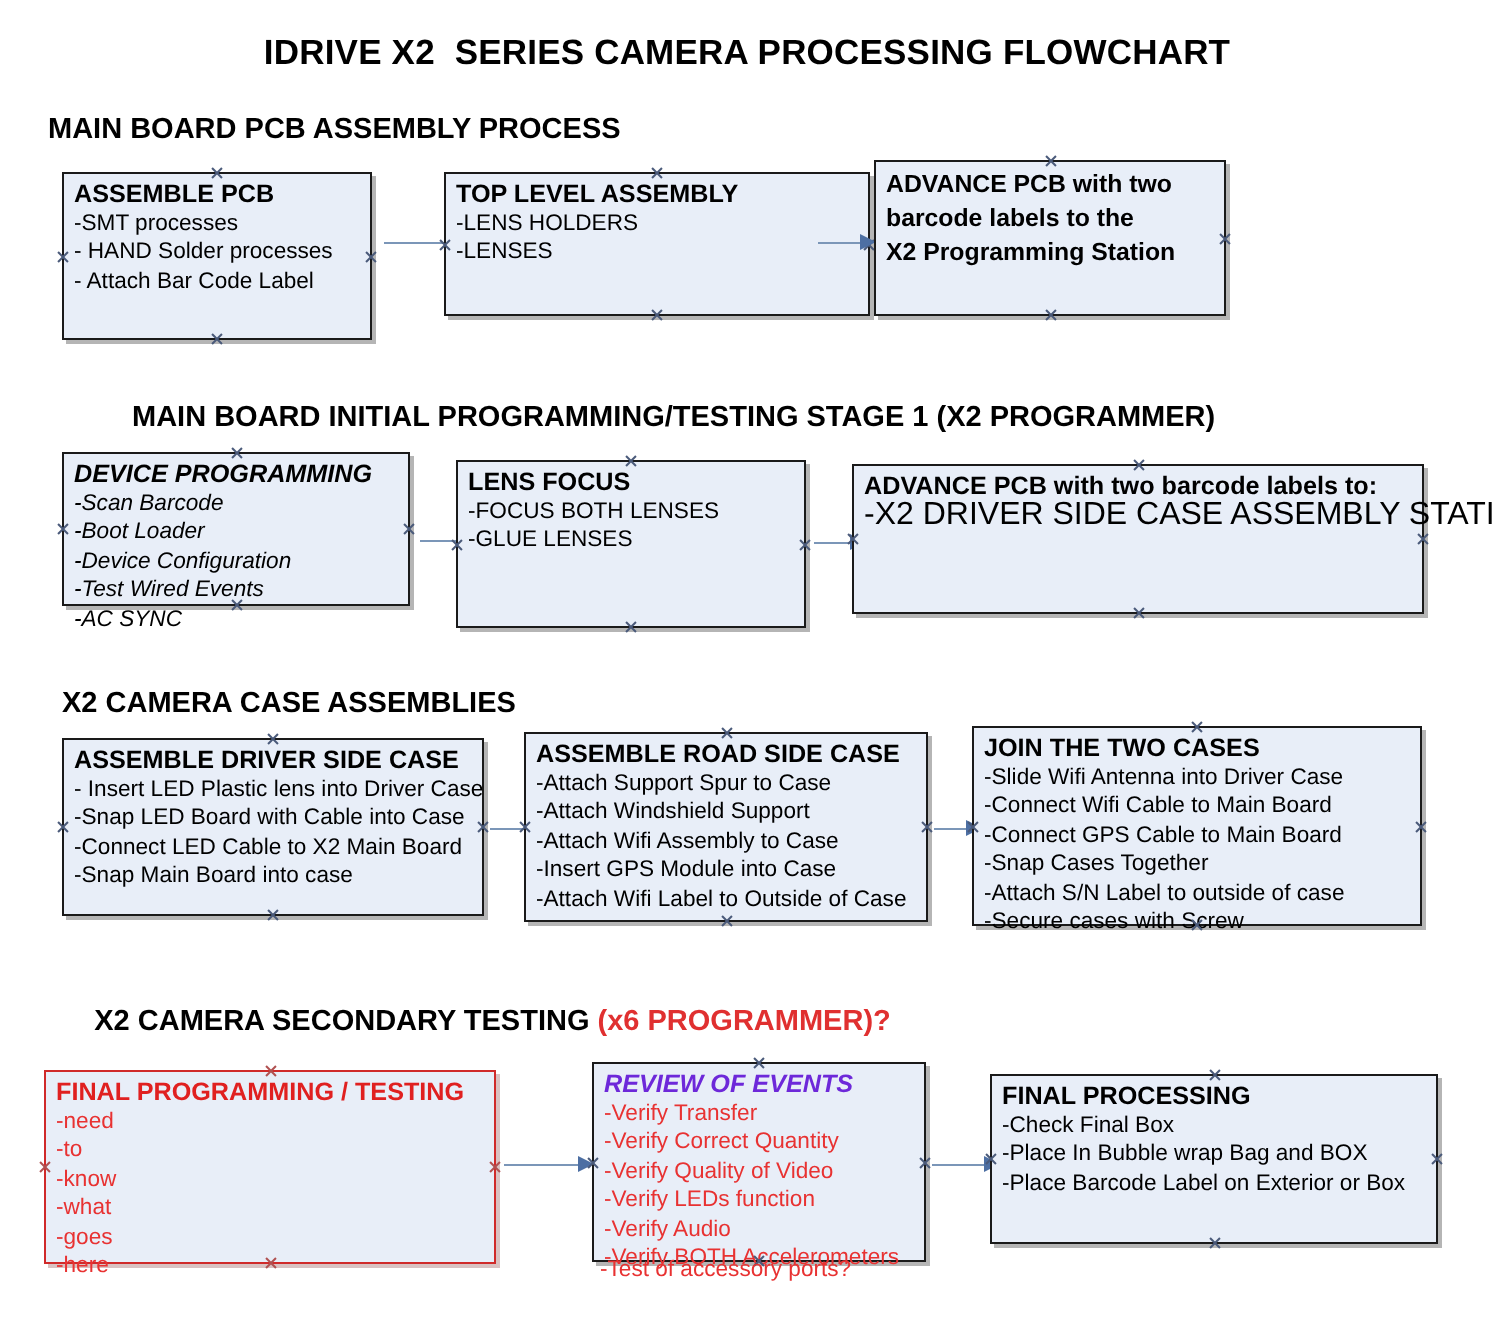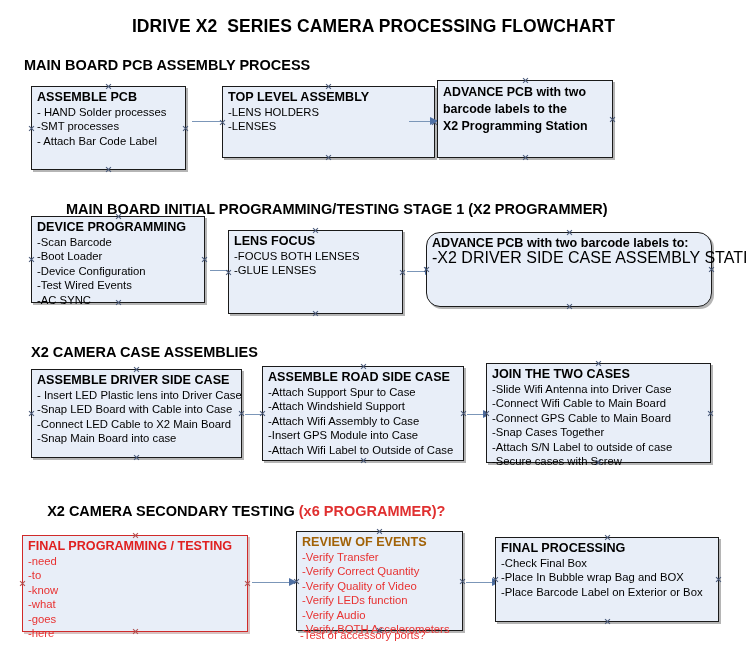--- a/index.html
+++ b/index.html
@@ -154,22 +154,22 @@
 <body>
 
 <div id="canvas">
 
   <div class="abs main-title">IDRIVE X2  SERIES CAMERA PROCESSING FLOWCHART</div>
 
   <div class="abs section-title" style="left:24px; top:57px;">MAIN BOARD PCB ASSEMBLY PROCESS</div>
 
   <div class="abs node" style="left:31px; top:86px; width:155px; height:84px;">
     <div class="node-title">ASSEMBLE PCB</div>
+    <div class="node-line">-SMT processes</div>
     <div class="node-line">- HAND Solder processes</div>
-    <div class="node-line">-SMT processes</div>
     <div class="node-line">- Attach Bar Code Label</div>
     <span class="handle h-top"></span>
     <span class="handle h-bottom"></span>
     <span class="handle h-left"></span>
     <span class="handle h-right"></span>
   </div>
 
   <div class="abs arrow" style="left:192px; top:116px; width:42px; height:10px;">
     <span class="shaft" style="width:34px;"></span>
     <span class="head"></span>
@@ -194,21 +194,21 @@
     <div class="node-title" style="font-size:12.4px; line-height:17px;">ADVANCE PCB with two</div>
     <div class="node-line">barcode labels to the</div>
     <div class="node-line"> X2 Programming Station</div>
     <span class="handle h-top"></span>
     <span class="handle h-bottom"></span>
     <span class="handle h-right"></span>
   </div>
 
   <div class="abs section-title" style="left:24px; top:201px;margin-left:42px;">MAIN BOARD INITIAL PROGRAMMING/TESTING STAGE 1 (X2 PROGRAMMER)</div>
 
-  <div class="abs node" style="left:31px; top:216px; width:174px; height:87px;">
+  <div class="abs node" style="left:31px; top:226px; width:174px; height:77px;font-style:italic;">
     <div class="node-title">DEVICE PROGRAMMING</div>
     <div class="node-line">-Scan Barcode</div>
     <div class="node-line">-Boot Loader</div>
     <div class="node-line">-Device Configuration</div>
     <div class="node-line">-Test Wired Events</div>
     <div class="node-line">-AC SYNC</div>
     <span class="handle h-top"></span>
     <span class="handle h-bottom"></span>
     <span class="handle h-left"></span>
     <span class="handle h-right"></span>
@@ -229,21 +229,21 @@
     <span class="handle h-bottom"></span>
     <span class="handle h-left"></span>
     <span class="handle h-right"></span>
   </div>
 
   <div class="abs arrow" style="left:407px; top:266px; width:26px; height:10px;">
     <span class="shaft" style="width:18px;"></span>
     <span class="head"></span>
   </div>
 
-  <div class="abs node small-body" style="left:426px; top:232px; width:286px; height:75px;border-radius:14px;">
+  <div class="abs node small-body" style="left:426px; top:232px; width:286px; height:75px;">
     <div class="node-title">ADVANCE PCB with two barcode labels to:</div>
     <div class="node-line">-X2 DRIVER  SIDE  CASE  ASSEMBLY STATION</div>
     <span class="handle h-top"></span>
     <span class="handle h-bottom"></span>
     <span class="handle h-left"></span>
     <span class="handle h-right"></span>
   </div>
 
   <div class="abs section-title" style="left:31px; top:344px;">X2 CAMERA CASE ASSEMBLIES</div>
 
@@ -313,21 +313,21 @@
     <span class="handle h-left"></span>
     <span class="handle h-right"></span>
   </div>
 
   <div class="abs arrow" style="left:252px; top:577px; width:45px; height:10px;">
     <span class="shaft" style="width:37px;"></span>
     <span class="head"></span>
   </div>
 
   <div class="abs node" style="left:296px; top:531px; width:167px; height:100px;">
-    <div class="node-title" style="color:#a16207;">REVIEW OF EVENTS</div>
+    <div class="node-title" style="color:#6d28d9;font-style:italic;">REVIEW OF EVENTS</div>
     <div class="node-line" style="color:#e83232;">-Verify Transfer</div>
     <div class="node-line" style="color:#e83232;">-Verify Correct Quantity</div>
     <div class="node-line" style="color:#e83232;">-Verify Quality of Video</div>
     <div class="node-line" style="color:#e83232;">-Verify LEDs function</div>
     <div class="node-line" style="color:#e83232;">-Verify Audio</div>
     <div class="node-line" style="color:#e83232;">-Verify BOTH Accelerometers</div>
     <span class="handle h-top"></span>
     <span class="handle h-bottom"></span>
     <span class="handle h-left"></span>
     <span class="handle h-right"></span>

